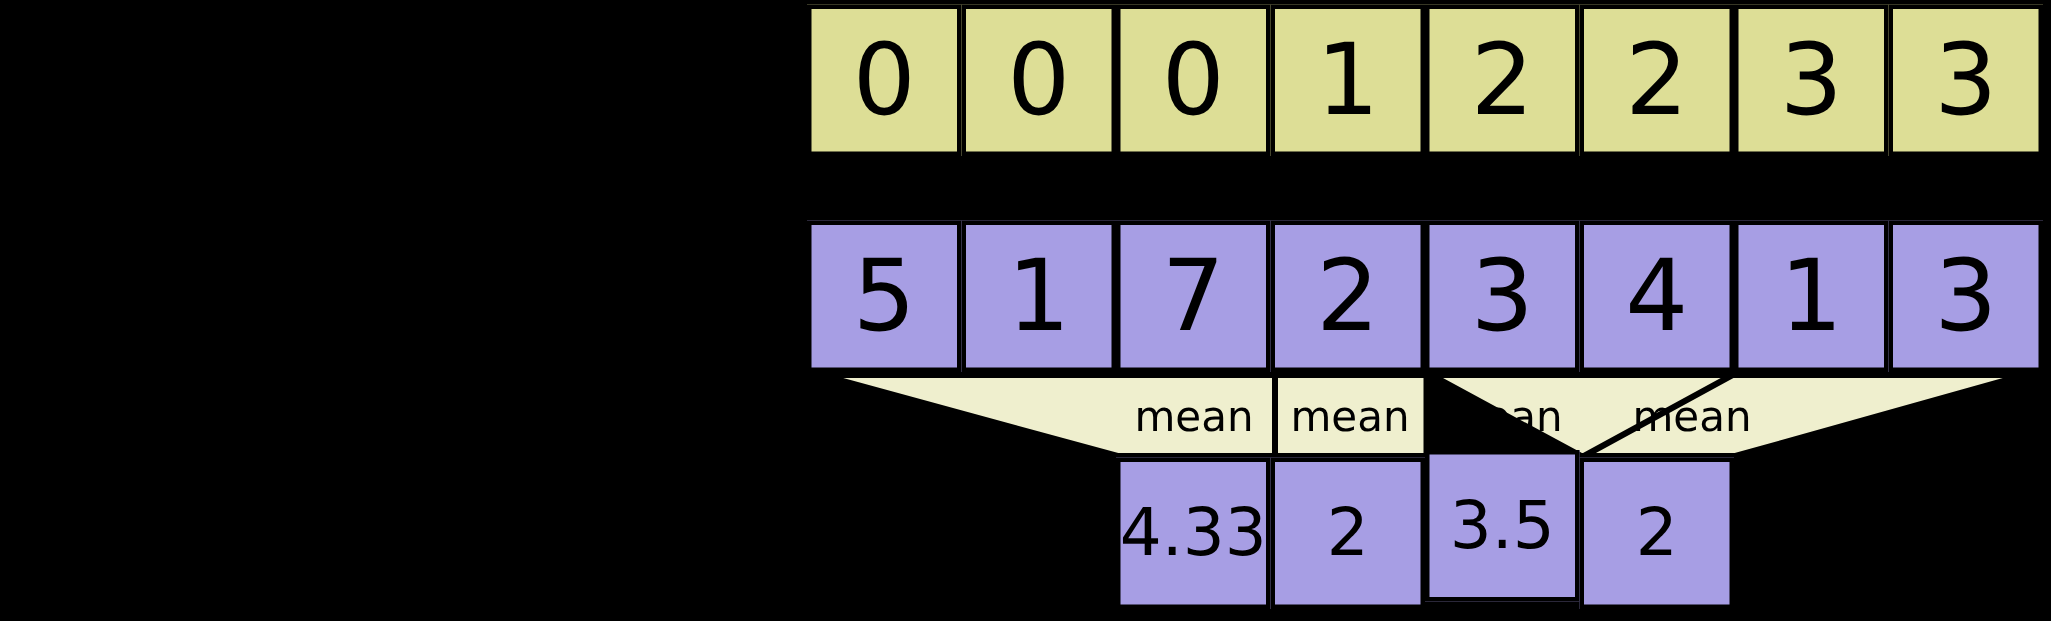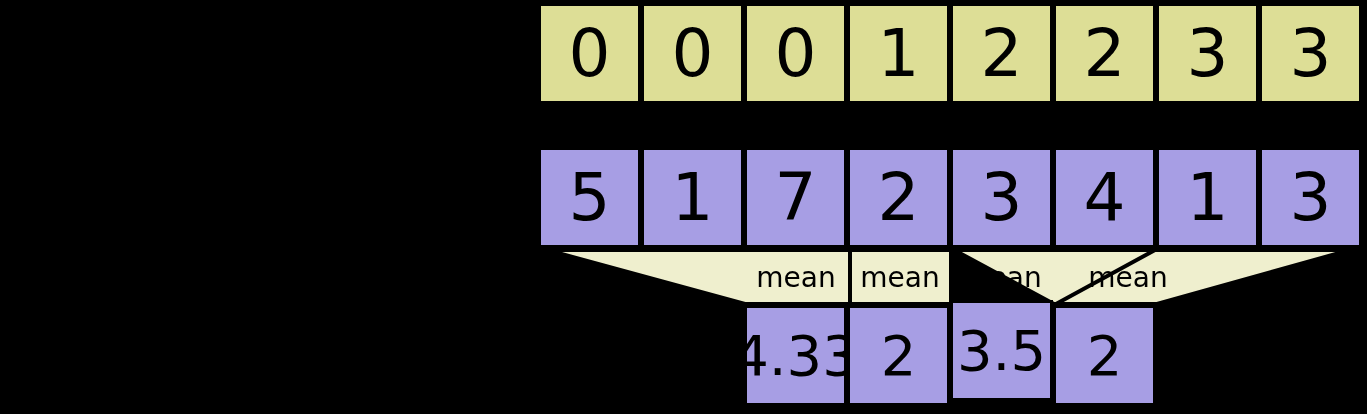--- a/index.html
+++ b/index.html
@@ -29,21 +29,21 @@
   .row-index .cell {
     background: #DDDE96;
     font-size: 66px;
   }
   .row-values .cell {
     background: #A79EE4;
     font-size: 66px;
   }
   .row-output .cell {
     background: #A79EE4;
-    font-size: 56px;
+    font-size: 44px;
   }
   .funnel-layer {
     position: absolute;
     left: 0;
     top: 0;
     width: 1367px;
     height: 414px;
     pointer-events: none;
   }
   .mean-label {

